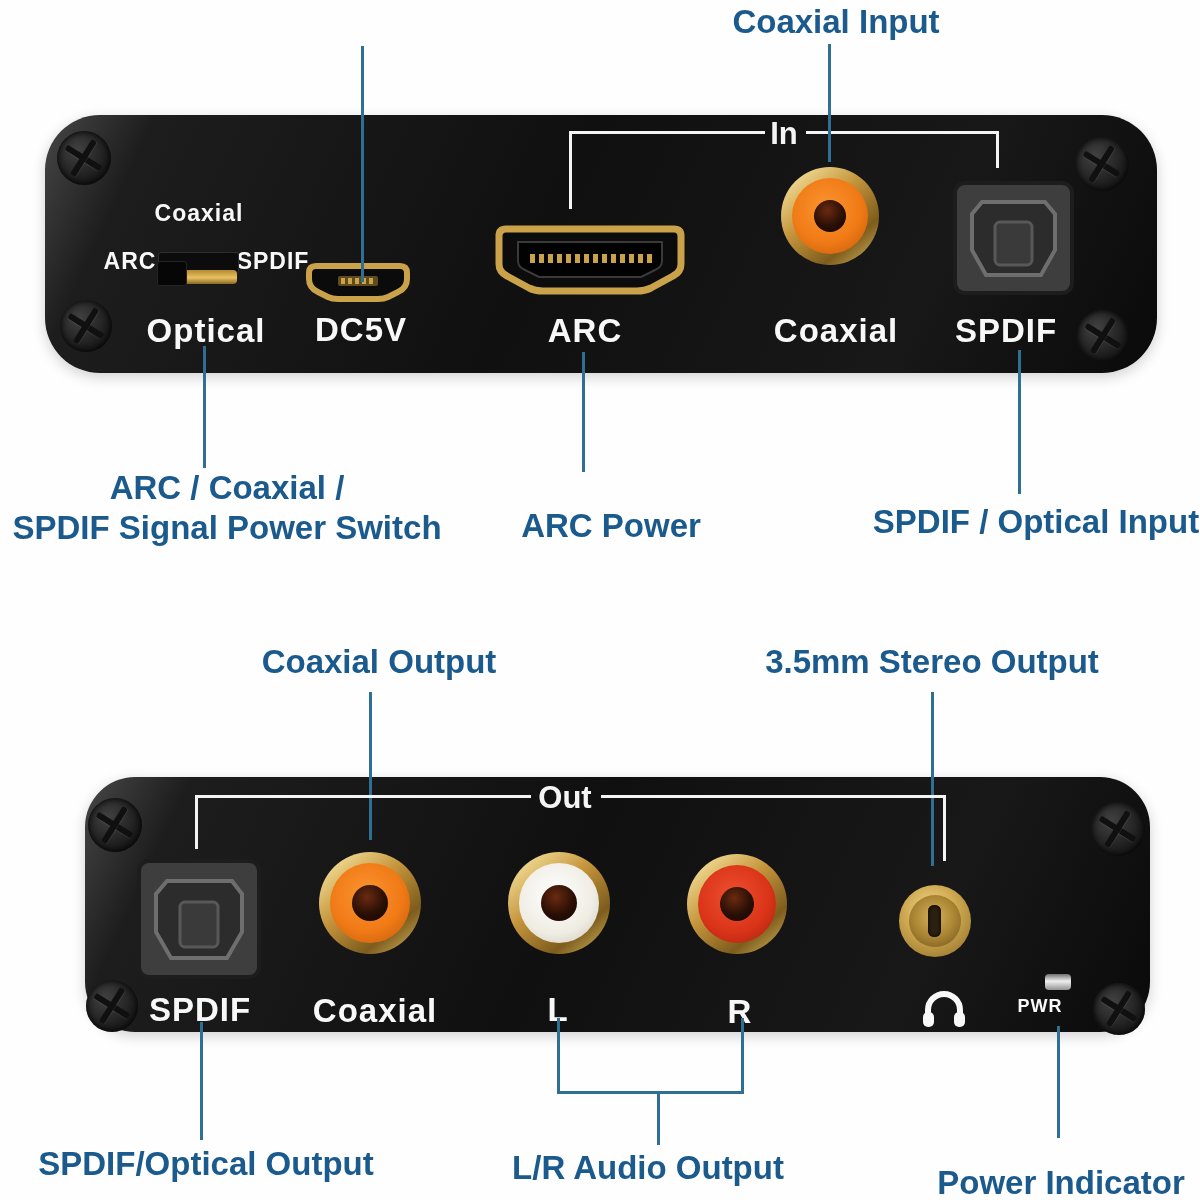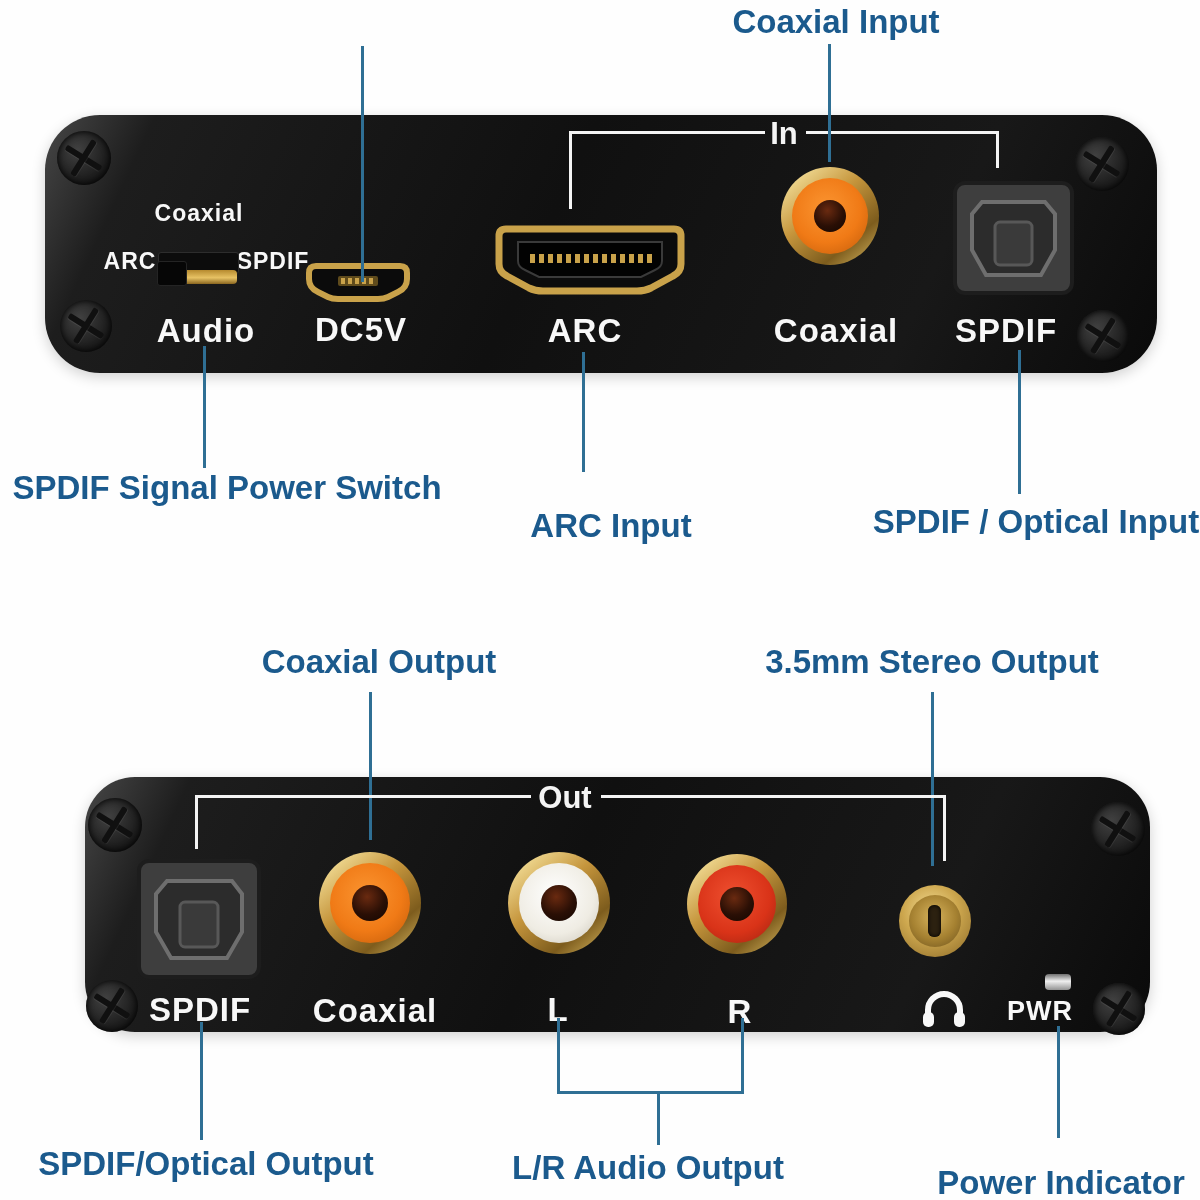--- a/index.html
+++ b/index.html
@@ -121,38 +121,39 @@
     <path d="M30 22 H93 L103 34 V70 L89 95 H34 L20 70 V34 Z" fill="#2c2c2c" stroke="#6e6e6e" stroke-width="4"></path>
     <rect x="43" y="42" width="37" height="43" rx="5" fill="#3a3a3a" stroke="#585858" stroke-width="3"></rect>
   </svg>
 
   <div class="wline" style="left:569px;top:131px;width:196px;height:3px;"></div>
   <div class="wline" style="left:806px;top:131px;width:193px;height:3px;"></div>
   <div class="wline" style="left:569px;top:131px;width:3px;height:78px;"></div>
   <div class="wline" style="left:996px;top:131px;width:3px;height:37px;"></div>
   <div class="bracket-label" style="left:784px;top:116px;">In</div>
 
-  <div class="plabel" style="left:206px;top:312px;">Audio</div>
+  <div class="plabel" style="left:206px;top:312px;">Optical</div>
   <div class="plabel" style="left:361px;top:311px;">DC5V</div>
   <div class="plabel" style="left:585px;top:312px;">ARC</div>
   <div class="plabel" style="left:836px;top:312px;">Coaxial</div>
   <div class="plabel" style="left:1006px;top:312px;">SPDIF</div>
 
   <div class="callout" style="left:836px;top:2px;">Coaxial Input</div>
   <div class="leader" style="left:361px;top:46px;height:236px;"></div>
   <div class="leader" style="left:828px;top:44px;height:118px;"></div>
 
   <div class="leader" style="left:203px;top:346px;height:122px;"></div>
   <div class="leader" style="left:582px;top:352px;height:120px;"></div>
   <div class="leader" style="left:1018px;top:350px;height:144px;"></div>
 
   <div class="callout" style="left:227px;top:468px;">
+    <div>ARC / Coaxial /</div>
     <div>SPDIF Signal Power Switch</div>
   </div>
-  <div class="callout" style="left:611px;top:506px;">ARC Input</div>
+  <div class="callout" style="left:611px;top:506px;">ARC Power</div>
   <div class="callout" style="left:1036px;top:502px;">SPDIF / Optical Input</div>
 
   <div class="callout" style="left:379px;top:642px;">Coaxial Output</div>
   <div class="callout" style="left:932px;top:642px;text-align:right;">3.5mm Stereo Output</div>
 
   <div class="panel" style="left:85px;top:777px;width:1065px;height:255px;border-radius:50px;"></div>
 
   <div class="leader" style="left:369px;top:692px;height:148px;"></div>
   <div class="leader" style="left:931px;top:692px;height:174px;"></div>
 
@@ -192,21 +193,21 @@
     <div class="jack35-in"></div>
     <div class="jack35-slot"></div>
   </div>
 
   <div class="led" style="left:1045px;top:974px;"></div>
 
   <div class="plabel" style="left:200px;top:991px;">SPDIF</div>
   <div class="plabel" style="left:375px;top:992px;">Coaxial</div>
   <div class="plabel" style="left:558px;top:991px;">L</div>
   <div class="plabel" style="left:740px;top:993px;">R</div>
-  <div class="plabel" style="left:1040px;top:996px;font-size:27px;">PWR</div>
+  <div class="plabel" style="left:1040px;top:996px;font-size:18px;">PWR</div>
 
   <svg class="abs" style="left:920px;top:988px;" width="48" height="40" viewBox="0 0 48 40">
     <path d="M8 32 V22 a16 16 0 0 1 32 0 V32" fill="none" stroke="#f8f8f8" stroke-width="6" stroke-linecap="round"></path>
     <rect x="3" y="24" width="11" height="15" rx="5" fill="#f8f8f8"></rect>
     <rect x="34" y="24" width="11" height="15" rx="5" fill="#f8f8f8"></rect>
   </svg>
 
   <div class="leader" style="left:200px;top:1022px;height:118px;"></div>
   <div class="lrline" style="left:557px;top:1018px;width:3px;height:76px;"></div>
   <div class="lrline" style="left:741px;top:1018px;width:3px;height:76px;"></div>

